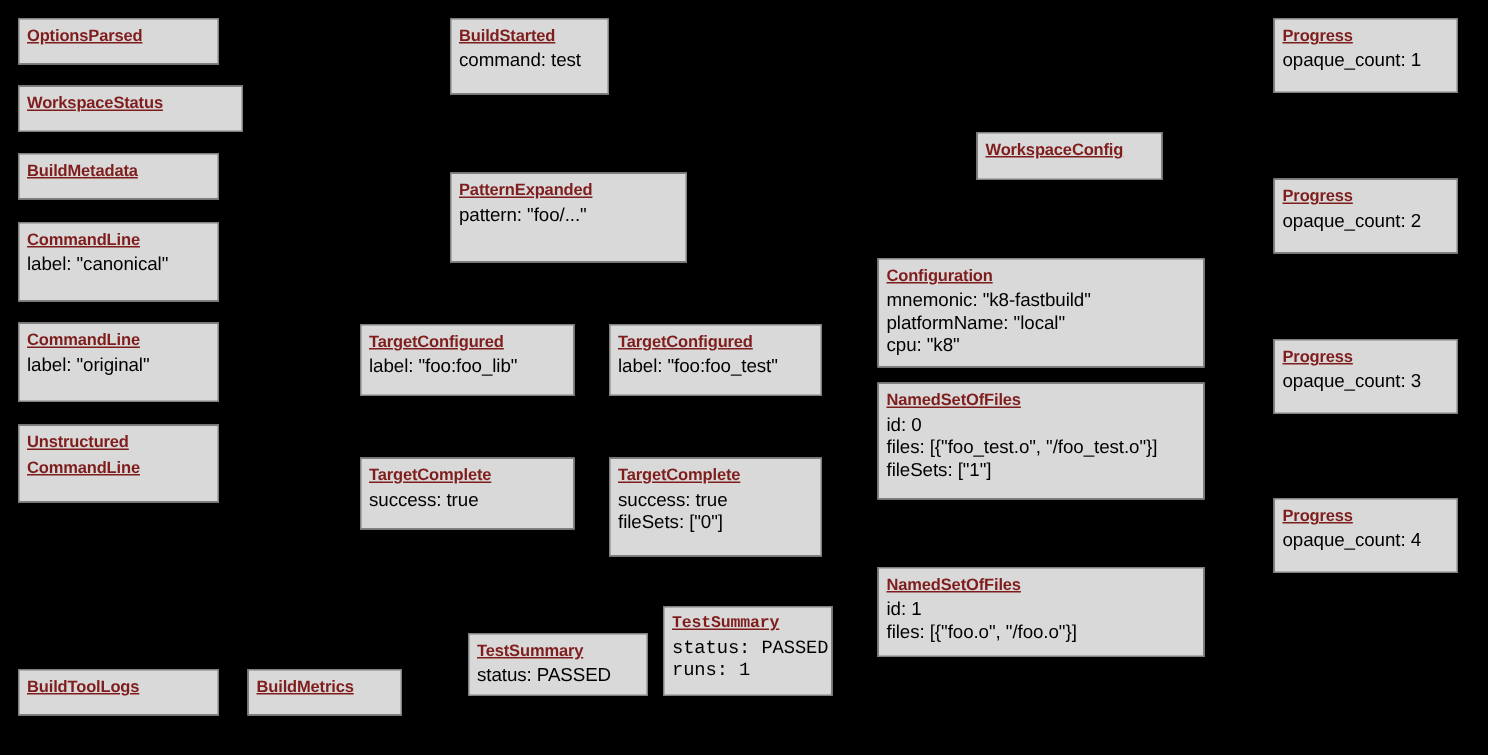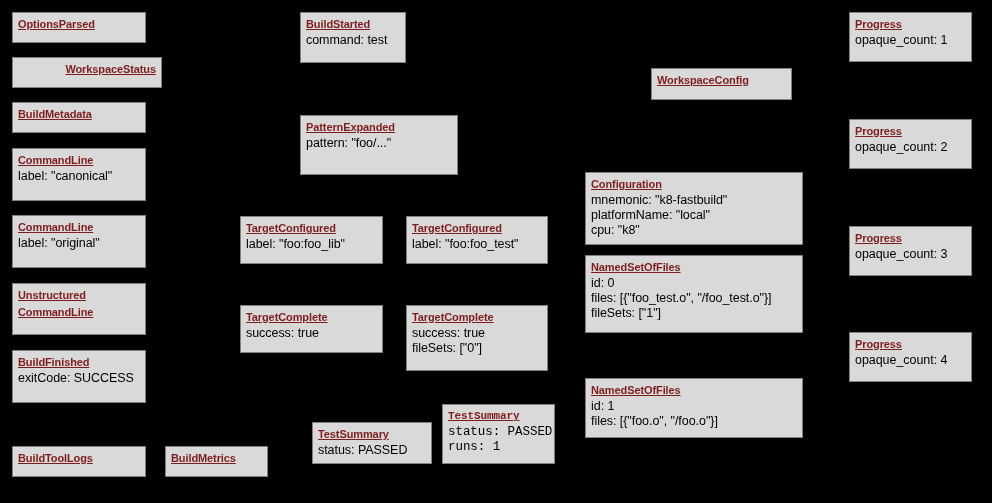--- a/index.html
+++ b/index.html
@@ -52,47 +52,41 @@
     letter-spacing: -0.05px;
   }
 </style>
 </head>
 <body>
 
 <div id="canvas" style="background: rgb(0, 0, 0); width: 992px; height: 503px;">
     <div class="node" style="left: 12px; top: 12px; width: 134px; height: 31px; background: rgb(217, 217, 217); border-color: rgb(128, 128, 128);">
       <div class="node-title">OptionsParsed</div>
     </div>
-    <div class="node" style="left: 12px; top: 57px; width: 150px; height: 31px; background: rgb(217, 217, 217); border-color: rgb(128, 128, 128); text-align: right;">
+    <div class="node" style="left: 12px; top: 57px; width: 150px; height: 31px; background: rgb(217, 217, 217); border-color: rgb(128, 128, 128);">
       <div class="node-title">WorkspaceStatus</div>
     </div>
     <div class="node" style="left: 12px; top: 102px; width: 134px; height: 31px; background: rgb(217, 217, 217); border-color: rgb(128, 128, 128);">
       <div class="node-title">BuildMetadata</div>
     </div>
     <div class="node" style="left: 12px; top: 148px; width: 134px; height: 53px; background: rgb(217, 217, 217); border-color: rgb(128, 128, 128);">
       <div class="node-title">CommandLine</div>
       <div class="node-fields">
         <div class="field">label: "canonical"</div>
       </div>
     </div>
     <div class="node" style="left: 12px; top: 215px; width: 134px; height: 53px; background: rgb(217, 217, 217); border-color: rgb(128, 128, 128);">
       <div class="node-title">CommandLine</div>
       <div class="node-fields">
         <div class="field">label: "original"</div>
       </div>
     </div>
     <div class="node" style="left: 12px; top: 283px; width: 134px; height: 52px; background: rgb(217, 217, 217); border-color: rgb(128, 128, 128);">
       <div class="node-title">Unstructured
 CommandLine</div>
-    </div>
-    <div class="node" style="left: 12px; top: 350px; width: 134px; height: 53px; background: rgb(217, 217, 217); border-color: rgb(128, 128, 128);">
-      <div class="node-title">BuildFinished</div>
-      <div class="node-fields">
-        <div class="field">exitCode: SUCCESS</div>
-      </div>
     </div>
     <div class="node" style="left: 12px; top: 446px; width: 134px; height: 31px; background: rgb(217, 217, 217); border-color: rgb(128, 128, 128);">
       <div class="node-title">BuildToolLogs</div>
     </div>
     <div class="node" style="left: 165px; top: 446px; width: 103px; height: 31px; background: rgb(217, 217, 217); border-color: rgb(128, 128, 128);">
       <div class="node-title">BuildMetrics</div>
     </div>
     <div class="node" style="left: 300px; top: 12px; width: 106px; height: 51px; background: rgb(217, 217, 217); border-color: rgb(128, 128, 128);">
       <div class="node-title">BuildStarted</div>
       <div class="node-fields">
@@ -136,21 +130,21 @@
         <div class="field">status: PASSED</div>
       </div>
     </div>
     <div class="node" style="left: 442px; top: 404px; width: 113px; height: 60px; background: rgb(217, 217, 217); border-color: rgb(128, 128, 128); font-family: Liberation Mono, monospace;">
       <div class="node-title">TestSummary</div>
       <div class="node-fields">
         <div class="field">status: PASSED</div>
         <div class="field">runs: 1</div>
       </div>
     </div>
-    <div class="node" style="left: 651px; top: 68px; width: 141px; height: 32px; background: rgb(217, 217, 217); border-color: rgb(128, 128, 128);">
+    <div class="node" style="left: 651px; top: 88px; width: 124px; height: 32px; background: rgb(217, 217, 217); border-color: rgb(128, 128, 128);">
       <div class="node-title">WorkspaceConfig</div>
     </div>
     <div class="node" style="left: 585px; top: 160px; width: 218px; height: 73px; background: rgb(217, 217, 217); border-color: rgb(128, 128, 128); margin-top: 12px;">
       <div class="node-title">Configuration</div>
       <div class="node-fields">
         <div class="field">mnemonic: "k8-fastbuild"</div>
         <div class="field">platformName: "local"</div>
         <div class="field">cpu: "k8"</div>
       </div>
     </div>

